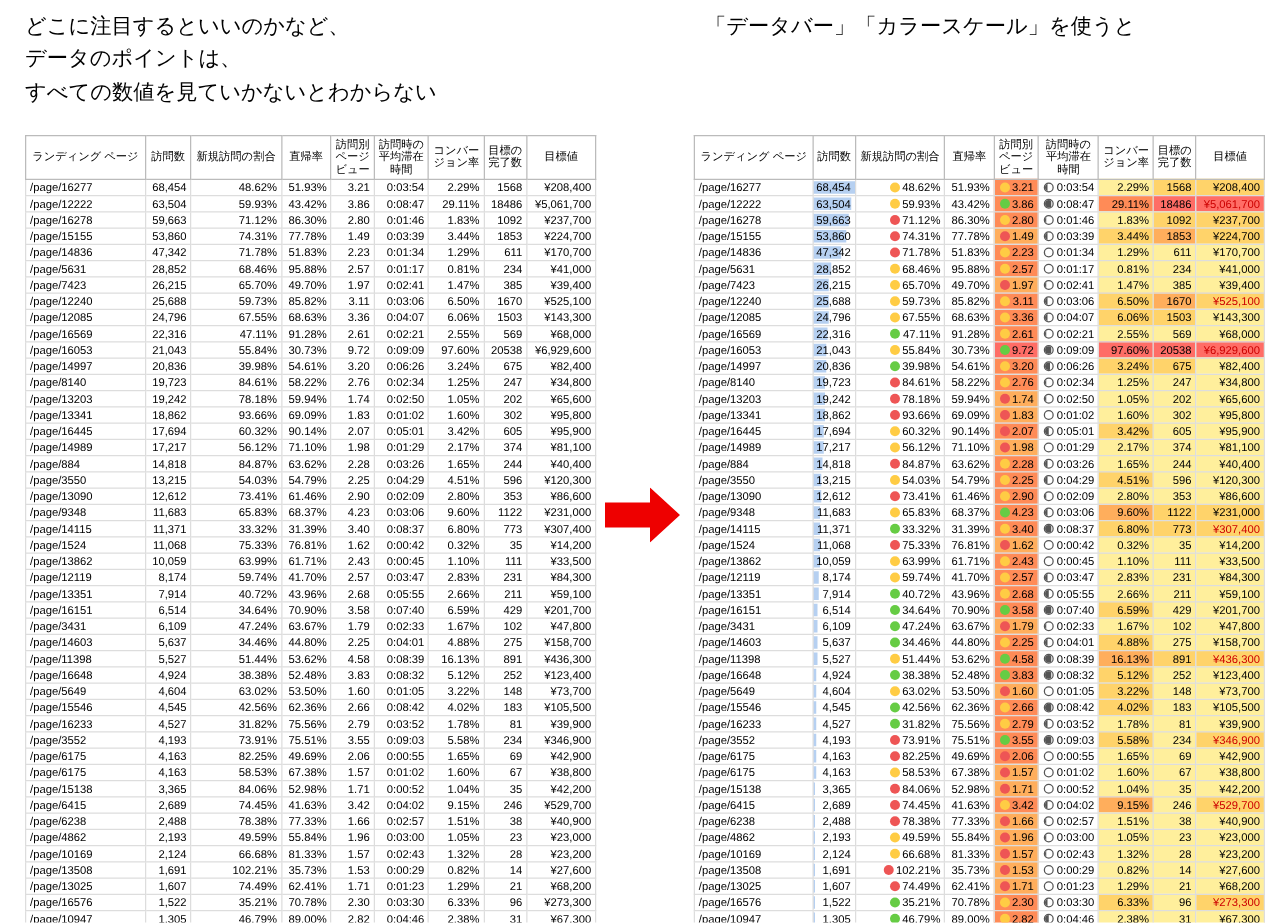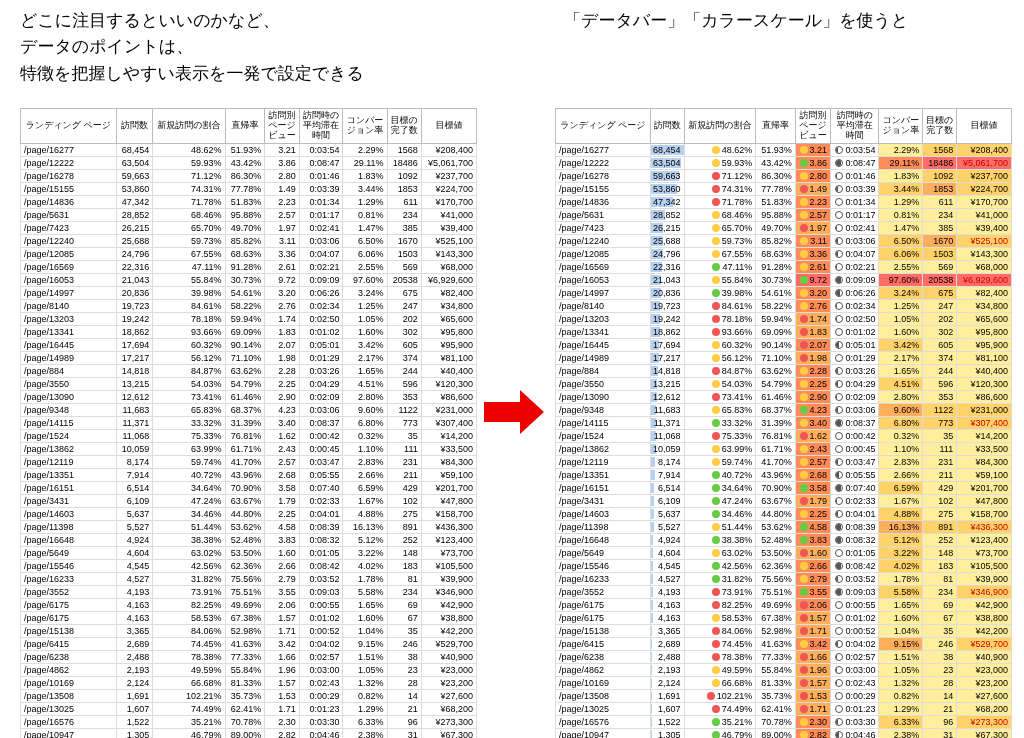--- a/index.html
+++ b/index.html
@@ -26,21 +26,21 @@
 .cs-bg { background-color: var(--c, #fff); }
 .red { color: #cc0000; }
 .arrow { position: absolute; left: 484px; top: 390px; width: 60px; height: 44px; }
 </style>
 </head>
 <body>
 
 <div class="caption cap-left">
   <div>どこに注目するといいのかなど、</div>
   <div>データのポイントは、</div>
-  <div>特徴を把握しやすい表示を一発で設定できる</div>
+  <div>すべての数値を見ていかないとわからない</div>
 </div>
 <div class="caption cap-right">
   <div>「データバー」「カラースケール」を使うと</div>
 </div>
 
 <svg class="arrow" viewBox="0 0 60 44">
   <path d="M0 12 L36 12 L36 0 L60 22 L36 44 L36 32 L0 32 Z" fill="#e00"></path>
 </svg>
 
 <div class="table-wrap table-left">

